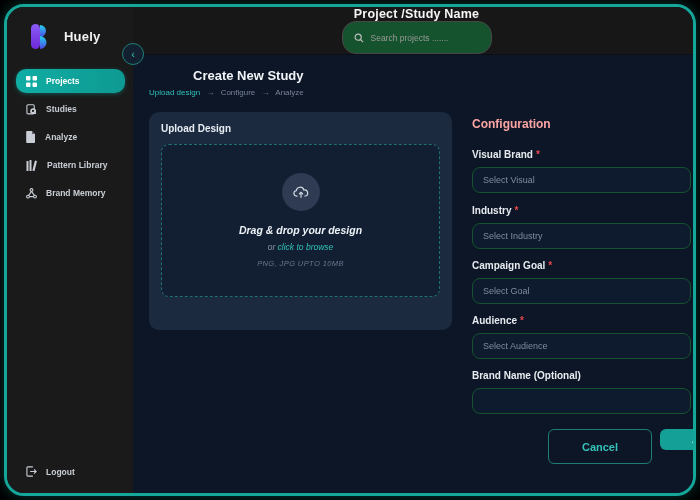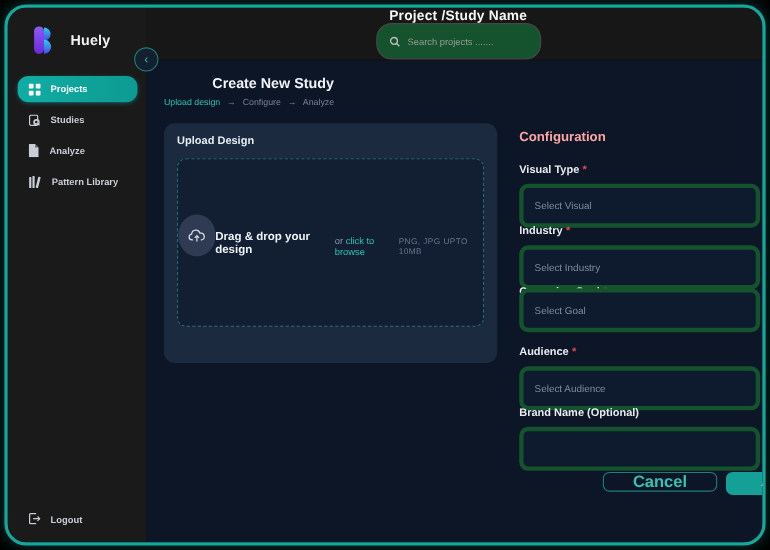--- a/index.html
+++ b/index.html
@@ -31,35 +31,35 @@
   
   .content { position:absolute; left:126px; top:48px; right:0; bottom:0; background:#0d1626; }
   .page-title { position:absolute; left:16px; top:13px; color:#f1f4f8; font-size:13px; font-weight:700;margin-left:44px; }
   .breadcrumb { position:absolute; left:16px; top:33px; font-size:8px; color:#76839a; }
   .breadcrumb .step-active { color:#2fc1b5; }
   .breadcrumb .sep { margin:0 4px; color:#76839a; }
 
   
   .upload-card { position:absolute; left:16px; top:57px; width:303px; height:218px; background:#1c2a3f; border-radius:10px; padding:11px 12px; }
   .card-title { color:#e8edf4; font-size:10px; font-weight:700; }
-  .dropzone { margin-top:10px; height:153px; border:1.5px dashed rgba(45,193,181,.5); border-radius:8px; background:#121f33; display:flex; flex-direction:row; align-items:center; justify-content:center; }
+  .dropzone { margin-top:10px; height:153px; border:1.5px dashed rgba(45,193,181,.5); border-radius:8px; background:#121f33; display:flex; flex-direction:column; align-items:center; justify-content:center;font-style:italic; }
   .upload-circle { width:38px; height:38px; border-radius:50%; background:#2e3b52; display:flex; align-items:center; justify-content:center; margin-bottom:13px; }
   .drop-title { color:#eef2f7; font-size:10.5px; font-weight:600; }
   .or-row { margin-top:6px; font-size:8.5px; color:#8b97ab; }
   .browse-link { color:#2fc1b5; }
   .hint { margin-top:7px; font-size:7.5px; color:#67768e; letter-spacing:.4px; }
 
   
   .config { position:absolute; left:339px; top:62px; right:0; bottom:0; }
   .config-title { position:absolute; top:0; left:0; color:#fca5a5; font-size:12px; font-weight:700; }
   .field-label { position:absolute; left:0; color:#e7ebf0; font-size:10px; font-weight:700; }
   .asterisk { color:#e5484d; margin-left:3px; }
-  .selectbox { position:absolute; left:0; right:2px; height:40px; border:4px solid #14532d; border-radius:8px; background:#0e1a2e; display:flex; align-items:center; padding:0 10px; color:#7e8ba0; font-size:9px; }
+  .selectbox { position:absolute; left:0; right:2px; height:26px; border:1px solid #14532d; border-radius:8px; background:#0e1a2e; display:flex; align-items:center; padding:0 10px; color:#7e8ba0; font-size:9px; }
   .btn-row { position:absolute; top:312px; left:0; right:0; height:22px; }
-  .btn-cancel { position:absolute; left:76px; top:0; width:104px; height:18px; border:1px solid #1d7d77; border-radius:6px; background:transparent; color:#35c3b8; font-size:15px; font-weight:700; display:flex; align-items:center; justify-content:center; }
+  .btn-cancel { position:absolute; left:76px; top:0; width:104px; height:35px; border:1px solid #1d7d77; border-radius:6px; background:transparent; color:#35c3b8; font-size:11px; font-weight:700; display:flex; align-items:center; justify-content:center; }
   .btn-analyze { position:absolute; left:188px; top:0; width:100px; height:21px; border-radius:6px; background:#14a096; color:#ffffff; font-size:9.5px; font-weight:700; display:flex; align-items:center; justify-content:center; }
 
   svg { display:block; }
 </style>
 </head>
 <body>
 
 <div class="frame">
 
   <div class="sidebar">
@@ -119,20 +119,33 @@
       <div class="nav-item">
         <span>
           <svg width="12" height="11" viewBox="0 0 12 11" fill="currentColor">
             <rect x="0.5" y="1" width="2" height="10" rx="0.5"></rect>
             <rect x="3.5" y="0" width="2" height="11" rx="0.5"></rect>
             <rect x="7.6" y="0.6" width="2.2" height="10.4" rx="0.5" transform="rotate(14 8.7 5.8)"></rect>
           </svg>
         </span>
         <span class="lbl">Pattern Library</span>
       </div>
+      <div class="nav-item">
+        <span>
+          <svg width="11" height="11" viewBox="0 0 11 11" fill="none" stroke="currentColor" stroke-width="1.1">
+            <circle cx="5.5" cy="2" r="1.4"></circle>
+              <circle cx="2" cy="8.6" r="1.4"></circle>
+              <circle cx="9" cy="8.6" r="1.4"></circle>
+            <line x1="5.5" y1="3.4" x2="2.6" y2="7.4"></line>
+              <line x1="5.5" y1="3.4" x2="8.4" y2="7.4"></line>
+              <line x1="3.4" y1="8.6" x2="7.6" y2="8.6"></line>
+          </svg>
+        </span>
+        <span class="lbl">Brand Memory</span>
+      </div>
     </div>
 
     <div class="logout">
       <span>
         <svg width="11" height="11" viewBox="0 0 12 12" fill="none" stroke="currentColor" stroke-width="1.2">
           <path d="M7.5 1 H2 a1 1 0 0 0 -1 1 v8 a1 1 0 0 0 1 1 h5.5"></path>
           <line x1="4.5" y1="6" x2="11" y2="6"></line>
             <polyline points="8.8,3.8 11,6 8.8,8.2"></polyline>
         </svg>
       </span>
@@ -186,37 +199,37 @@
           <span class="browse-link">click to browse</span>
         </div>
         <div class="hint">PNG, JPG UPTO 10MB</div>
       </div>
     </div>
 
     <div class="config">
       <div class="config-title">Configuration</div>
 
       <div class="field-label" style="top:32px">
-        <span>Visual Type</span><span class="asterisk">*</span>
+        <span>Visual Brand</span><span class="asterisk">*</span>
       </div>
       <div class="selectbox" style="top:50px">
         <span>Select Visual</span>
       </div>
 
       <div class="field-label" style="top:88px">
         <span>Industry</span><span class="asterisk">*</span>
       </div>
       <div class="selectbox" style="top:106px">
         <span>Select Industry</span>
       </div>
 
       <div class="field-label" style="top:143px">
         <span>Campaign Goal</span><span class="asterisk">*</span>
       </div>
-      <div class="selectbox" style="top:145px">
+      <div class="selectbox" style="top:161px">
         <span>Select Goal</span>
       </div>
 
       <div class="field-label" style="top:198px">
         <span>Audience</span><span class="asterisk">*</span>
       </div>
       <div class="selectbox" style="top:216px">
         <span>Select Audience</span>
       </div>
 

